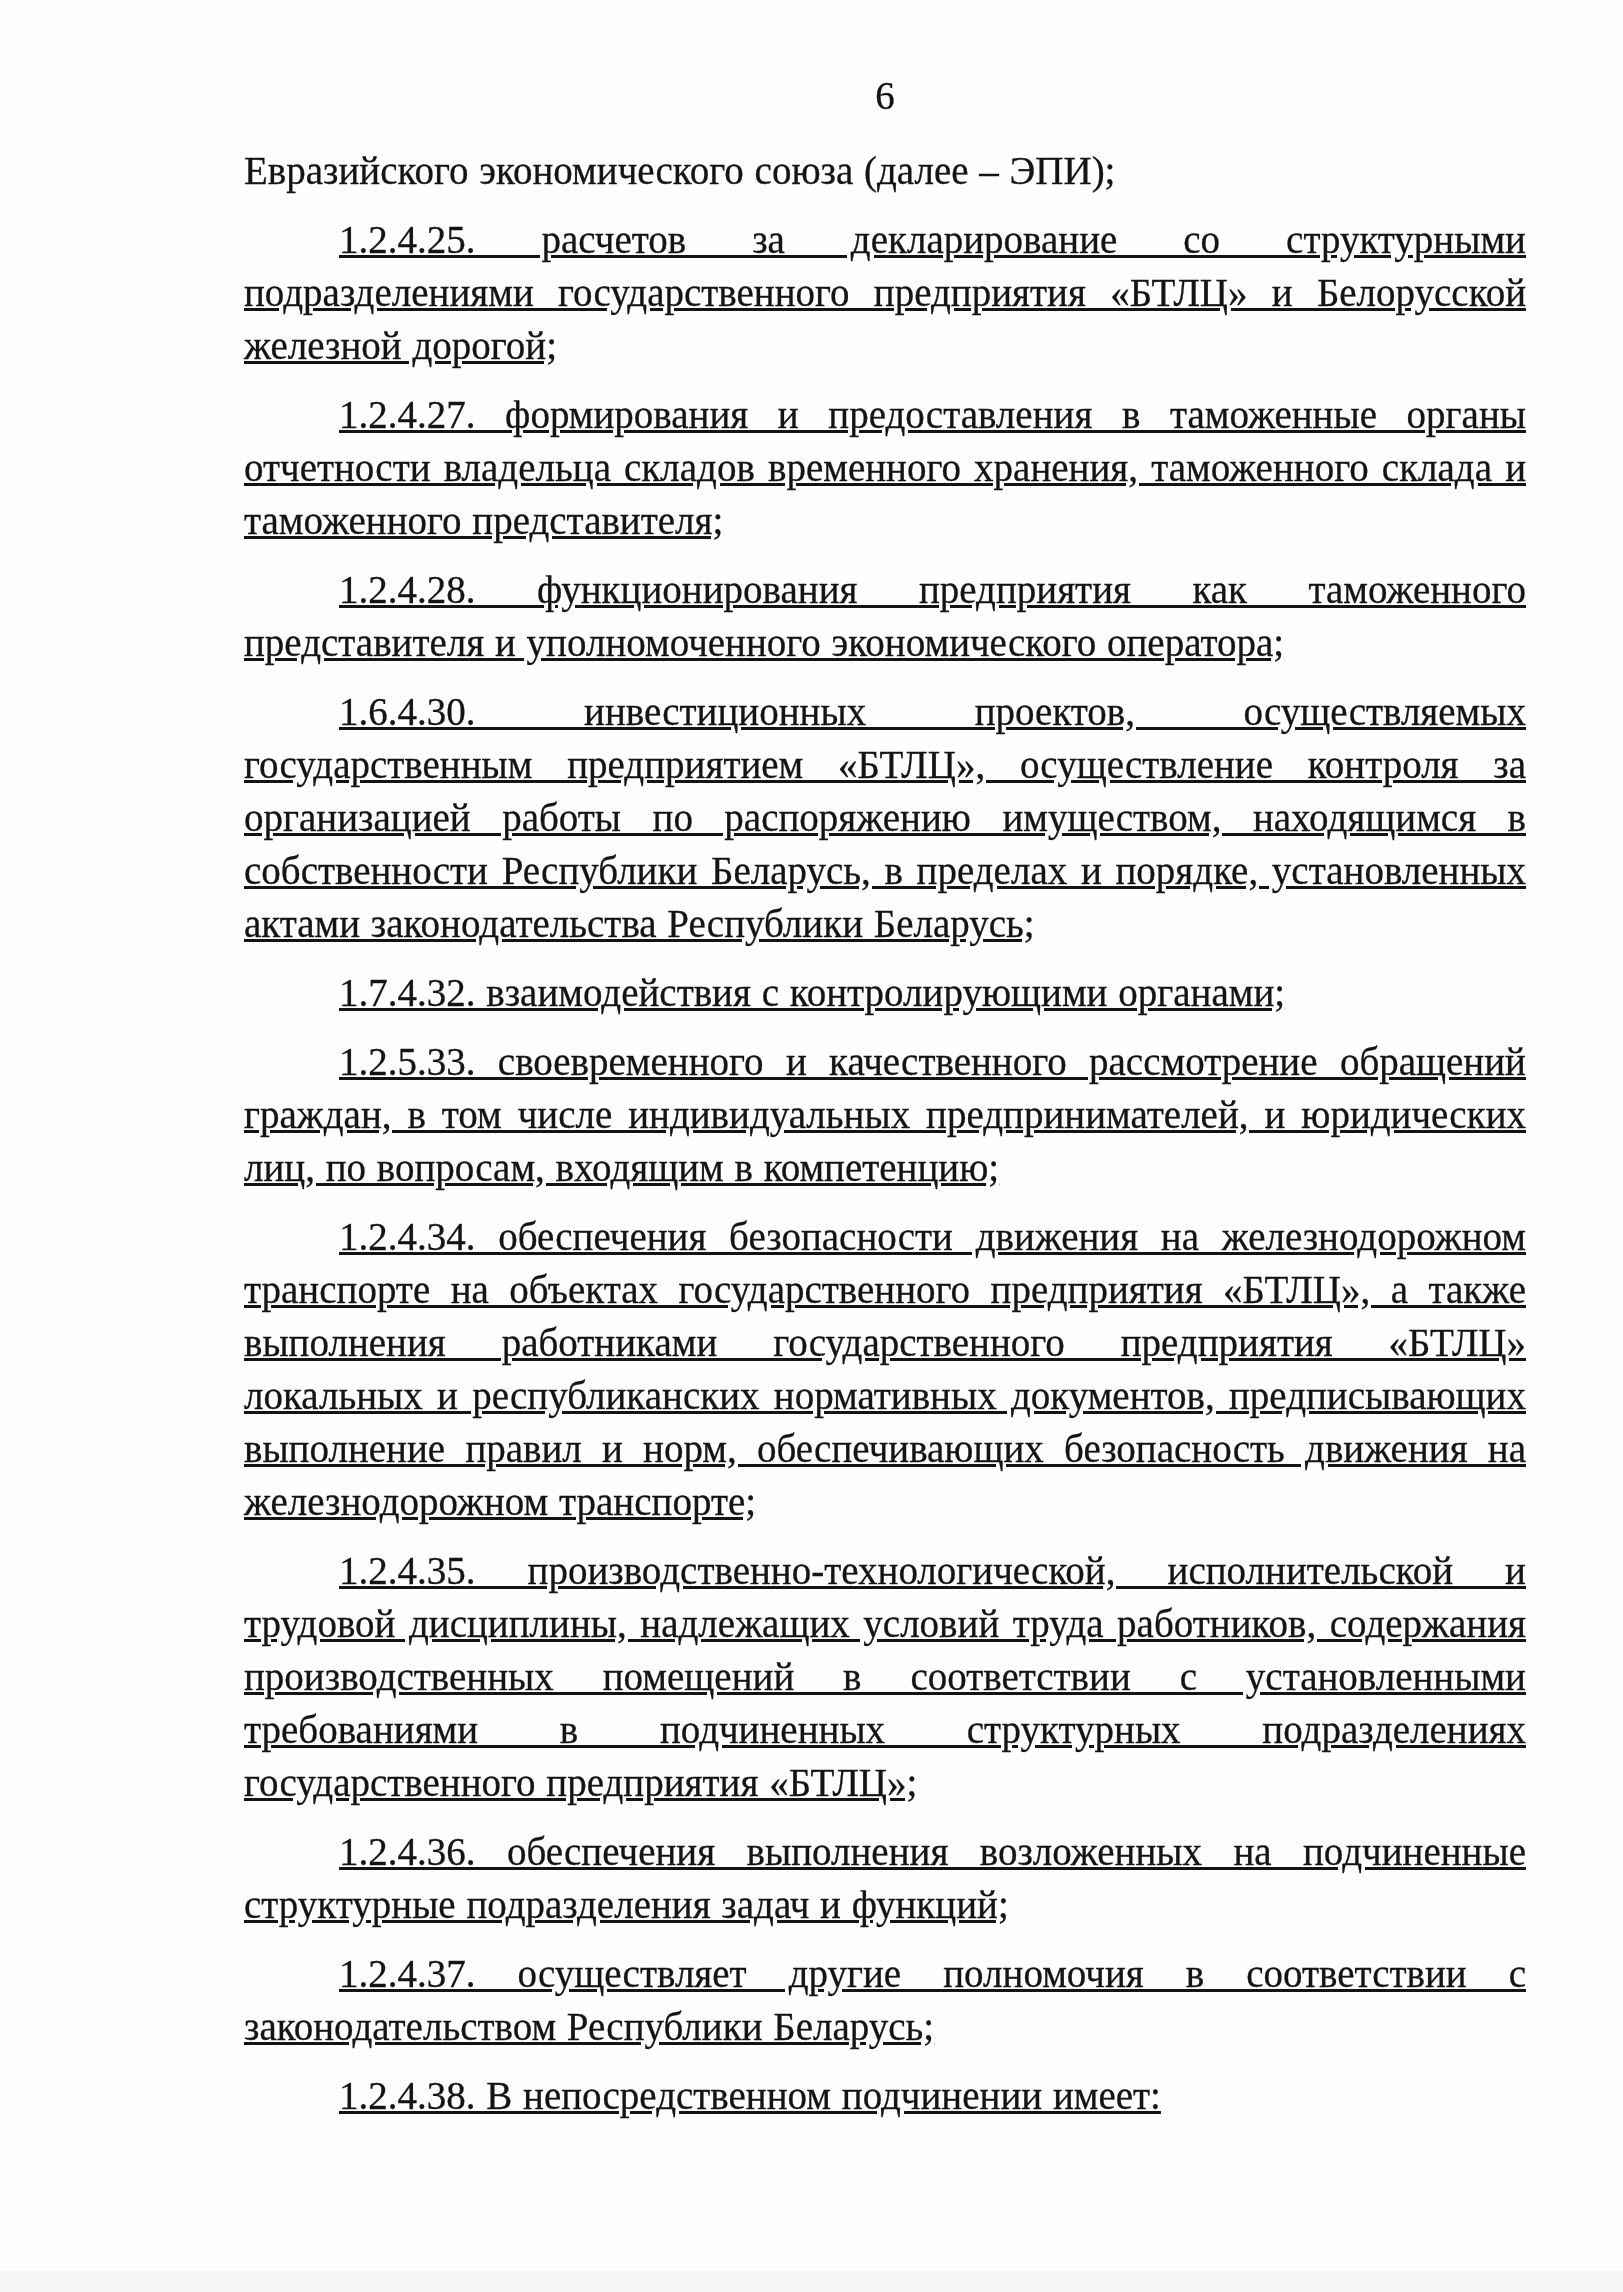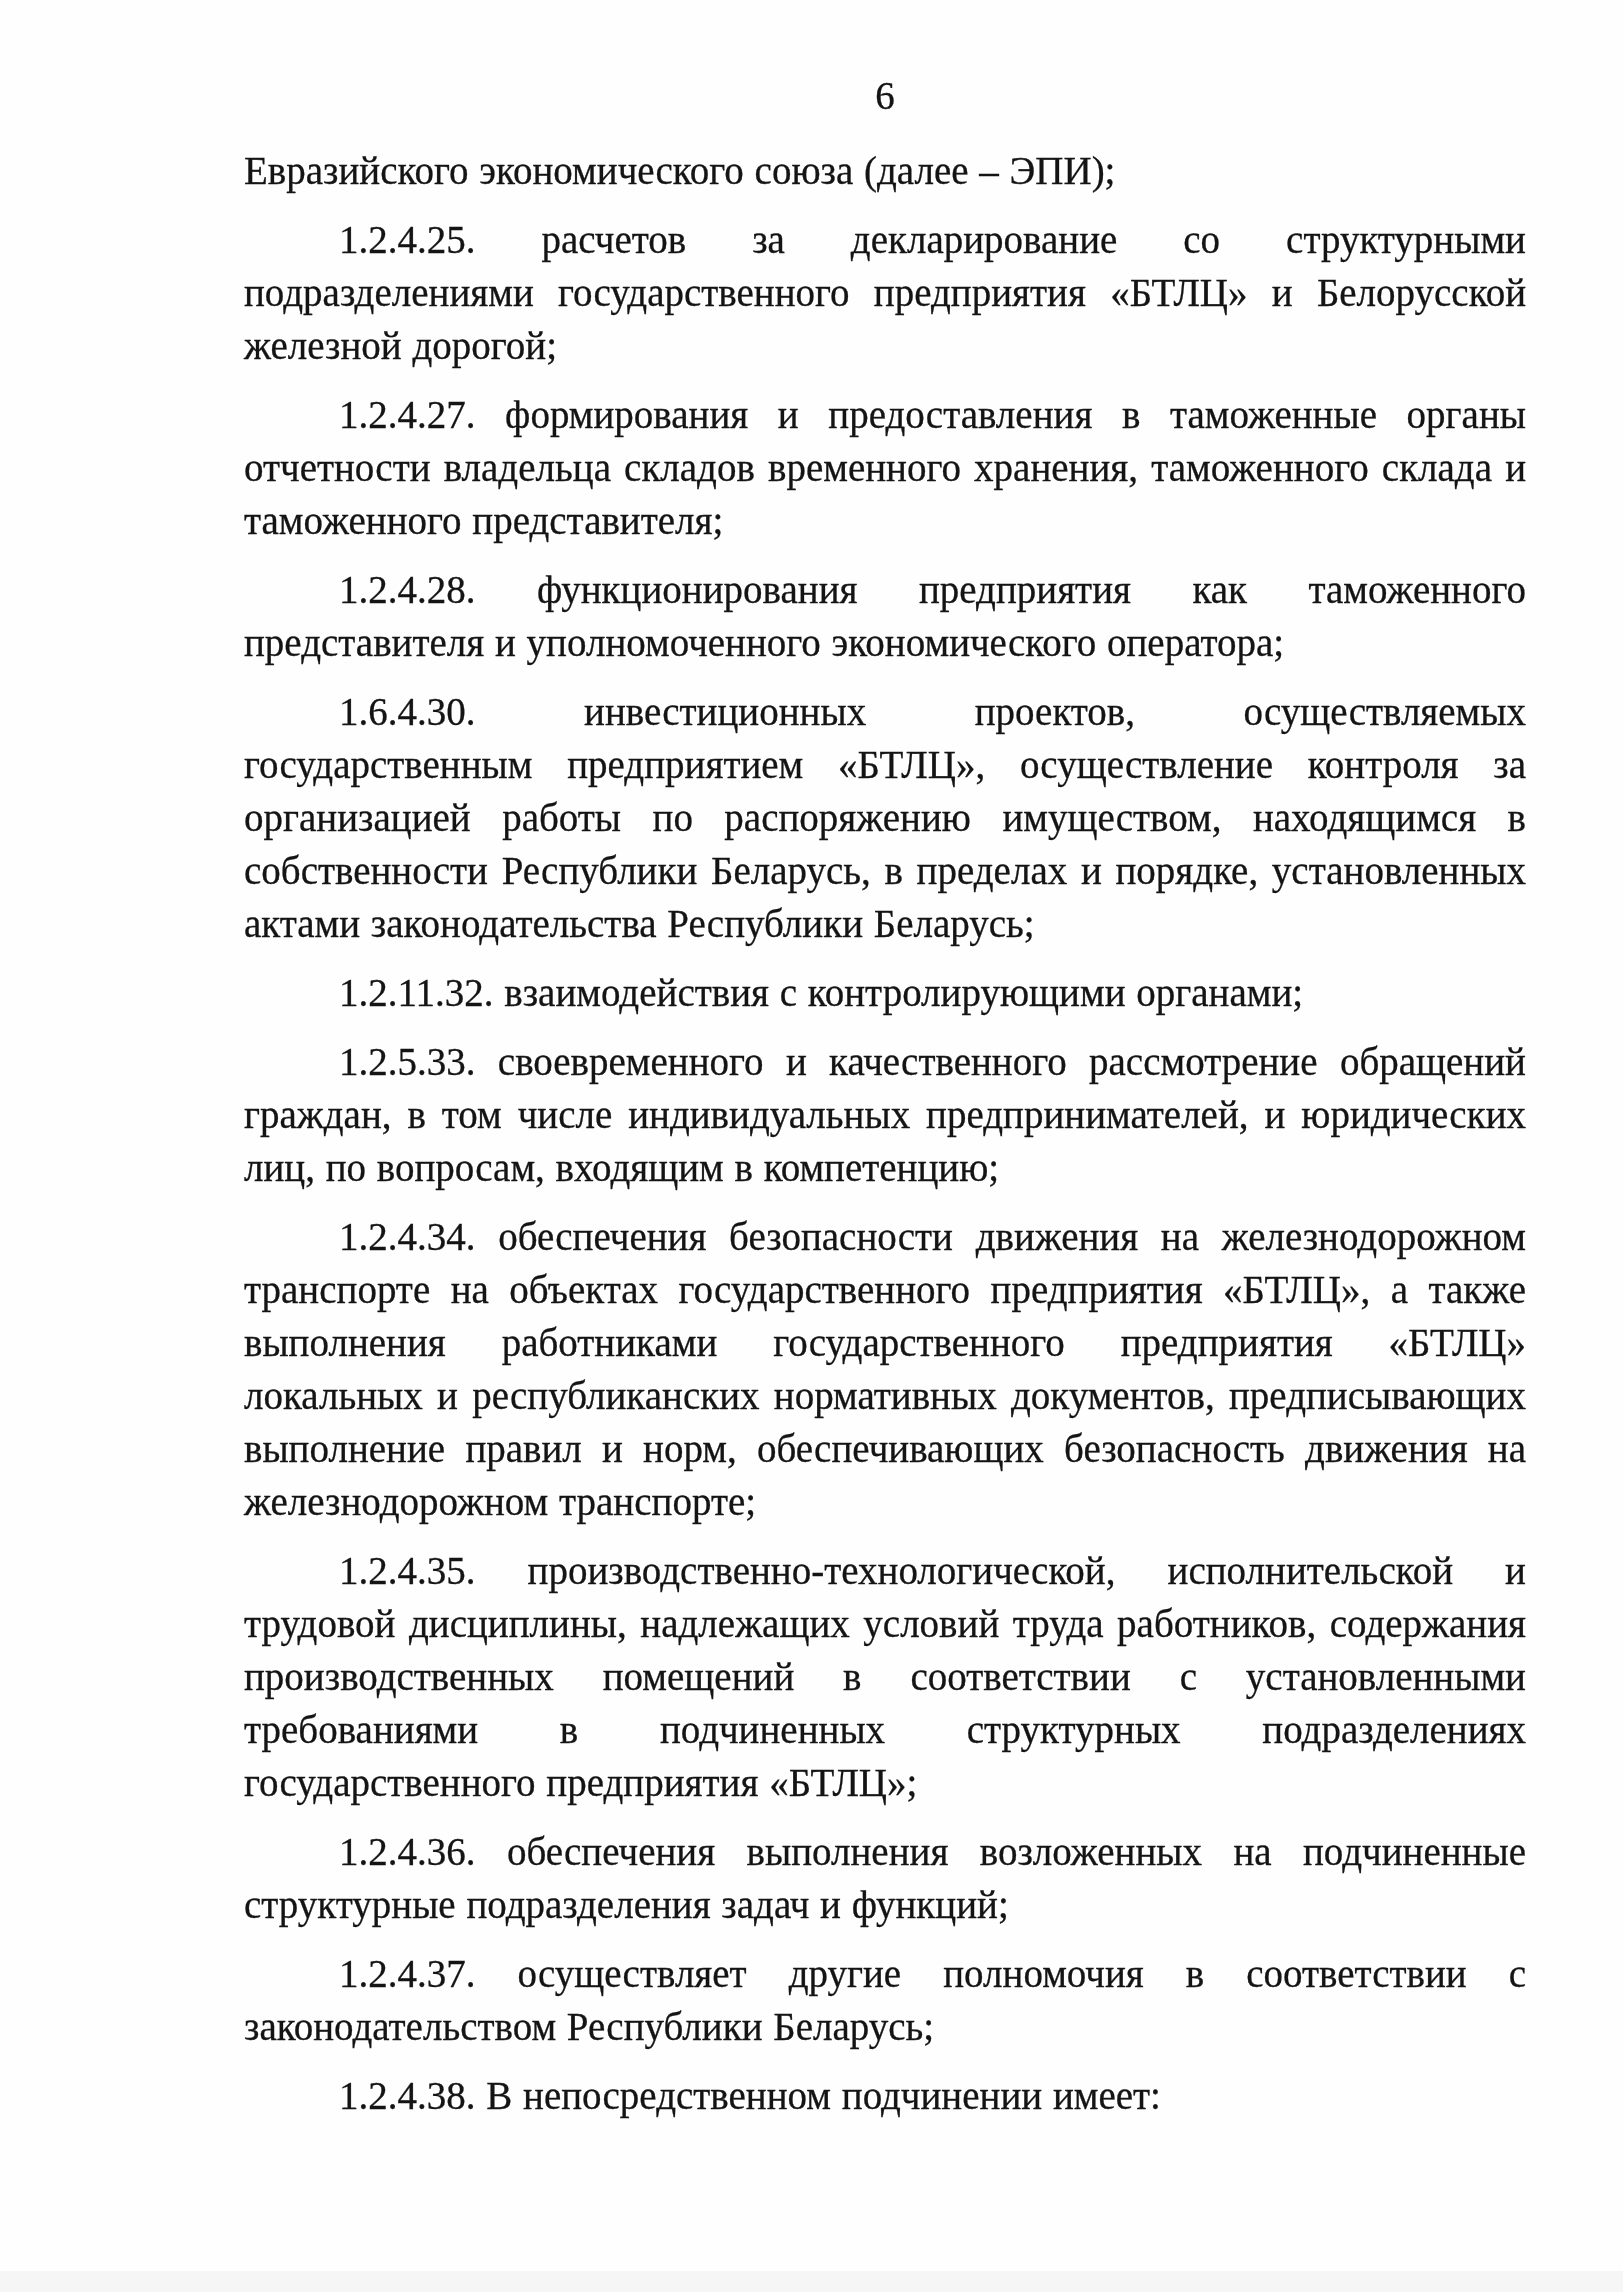--- a/index.html
+++ b/index.html
@@ -32,20 +32,21 @@
   .paragraphs p {
     margin: 16px;
     font-size: 39px;
     line-height: 53px;
     text-align: justify;
     text-justify: inter-word;
     word-spacing: 1px;
   }
   .paragraphs p.indent {
     text-indent: 95px;
+    text-decoration: underline;
   }
   .bottom-scan-shade {
     position: absolute;
     left: 0;
     bottom: 0;
     width: 100%;
     height: 21.6px;
     background: #f6f6f7;
   }
 </style>
@@ -54,21 +55,21 @@
 
 <div class="page">
   <div class="column">
     <div class="page-number">6</div>
     <div class="paragraphs">
         <p class="">Евразийского экономического союза (далее – ЭПИ);</p>
         <p class="indent">1.2.4.25. расчетов за декларирование со структурными подразделениями государственного предприятия «БТЛЦ» и Белорусской железной дорогой;</p>
         <p class="indent">1.2.4.27. формирования и предоставления в таможенные органы отчетности владельца складов временного хранения, таможенного склада и таможенного представителя;</p>
         <p class="indent">1.2.4.28. функционирования предприятия как таможенного представителя и уполномоченного экономического оператора;</p>
         <p class="indent">1.6.4.30. инвестиционных проектов, осуществляемых государственным предприятием «БТЛЦ», осуществление контроля за организацией работы по распоряжению имуществом, находящимся в собственности Республики Беларусь, в пределах и порядке, установленных актами законодательства Республики Беларусь;</p>
-        <p class="indent">1.2.11.32. взаимодействия с контролирующими органами;</p>
+        <p class="indent">1.7.4.32. взаимодействия с контролирующими органами;</p>
         <p class="indent">1.2.5.33. своевременного и качественного рассмотрение обращений граждан, в том числе индивидуальных предпринимателей, и юридических лиц, по вопросам, входящим в компетенцию;</p>
         <p class="indent">1.2.4.34. обеспечения безопасности движения на железнодорожном транспорте на объектах государственного предприятия «БТЛЦ», а также выполнения работниками государственного предприятия «БТЛЦ» локальных и республиканских нормативных документов, предписывающих выполнение правил и норм, обеспечивающих безопасность движения на железнодорожном транспорте;</p>
         <p class="indent">1.2.4.35. производственно-технологической, исполнительской и трудовой дисциплины, надлежащих условий труда работников, содержания производственных помещений в соответствии с установленными требованиями в подчиненных структурных подразделениях государственного предприятия «БТЛЦ»;</p>
         <p class="indent">1.2.4.36. обеспечения выполнения возложенных на подчиненные структурные подразделения задач и функций;</p>
         <p class="indent">1.2.4.37. осуществляет другие полномочия в соответствии с законодательством Республики Беларусь;</p>
         <p class="indent">1.2.4.38. В непосредственном подчинении имеет:</p>
       </div>
   </div>
   <div class="bottom-scan-shade"></div>
 </div>

